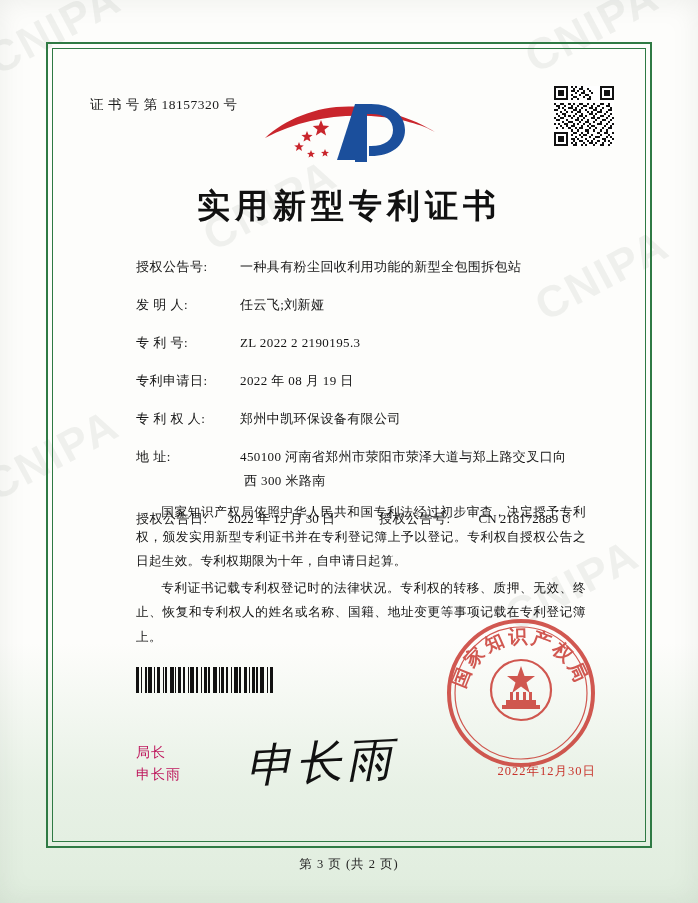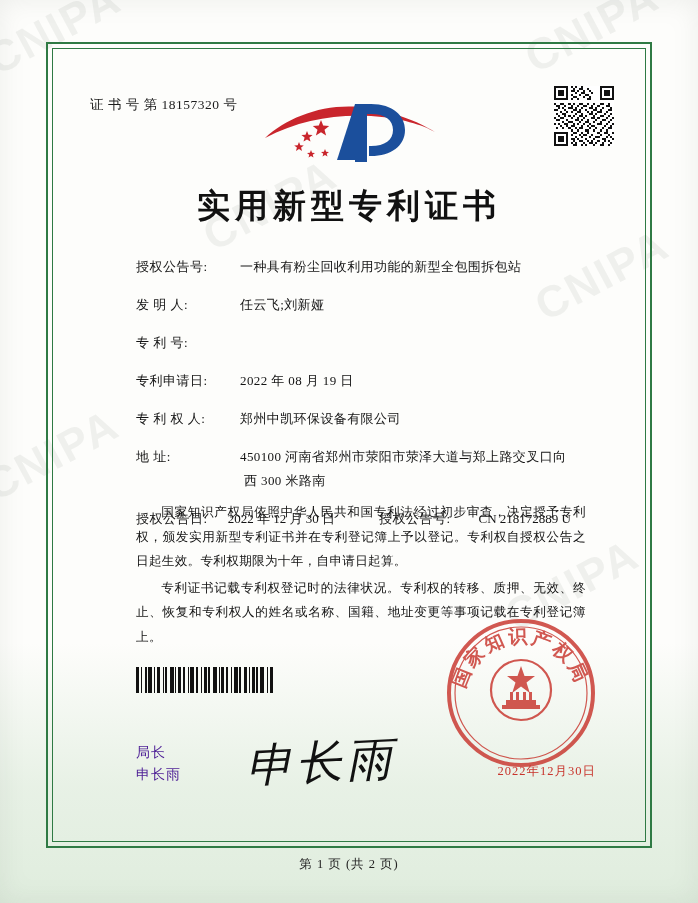--- a/index.html
+++ b/index.html
@@ -181,21 +181,21 @@
     display: block;
     background: #111;
     height: 100%;
   }
   
   .sign-block {
     position: absolute;
     left: 90px;
     top: 700px;
     font-size: 14px;
-    color: #4c1d95;
+    color: #be185d;
     line-height: 1.6;
     letter-spacing: 1px;
   }
   .signature {
     position: absolute;
     left: 200px;
     top: 690px;
     font-size: 46px;
     font-family: "DejaVu Serif", serif;
     color: #111;
@@ -484,20 +484,21 @@
       <div class="field-row">
         <span class="field-label">授权公告号:</span>
         <span class="field-value">一种具有粉尘回收利用功能的新型全包围拆包站</span>
       </div>
       <div class="field-row">
         <span class="field-label">发    明    人:</span>
         <span class="field-value">任云飞;刘新娅</span>
       </div>
       <div class="field-row">
         <span class="field-label">专    利    号:</span>
+        <span class="field-value">ZL 2022 2 2190195.3</span>
       </div>
       <div class="field-row">
         <span class="field-label">专利申请日:</span>
         <span class="field-value">2022 年 08 月 19 日</span>
       </div>
       <div class="field-row">
         <span class="field-label">专 利 权 人:</span>
         <span class="field-value">郑州中凯环保设备有限公司</span>
       </div>
       <div class="field-row" style="display:block;">
@@ -618,15 +619,15 @@
           <text font-family="'DejaVu Serif', serif" font-size="19" font-weight="bold" fill="#c8342c" letter-spacing="3">
             <textPath href="#sealArc" startOffset="6%">国家知识产权局</textPath>
           </text>
         </g>
       </svg>
     </div>
     <div class="seal-date">2022年12月30日</div>
 
   </div>
 
-  <div class="footer">第 1 页 (共 2 页)</div>
+  <div class="footer">第 3 页 (共 2 页)</div>
   <div class="edge-shadow"></div>
 </div>
 
 </body></html>

